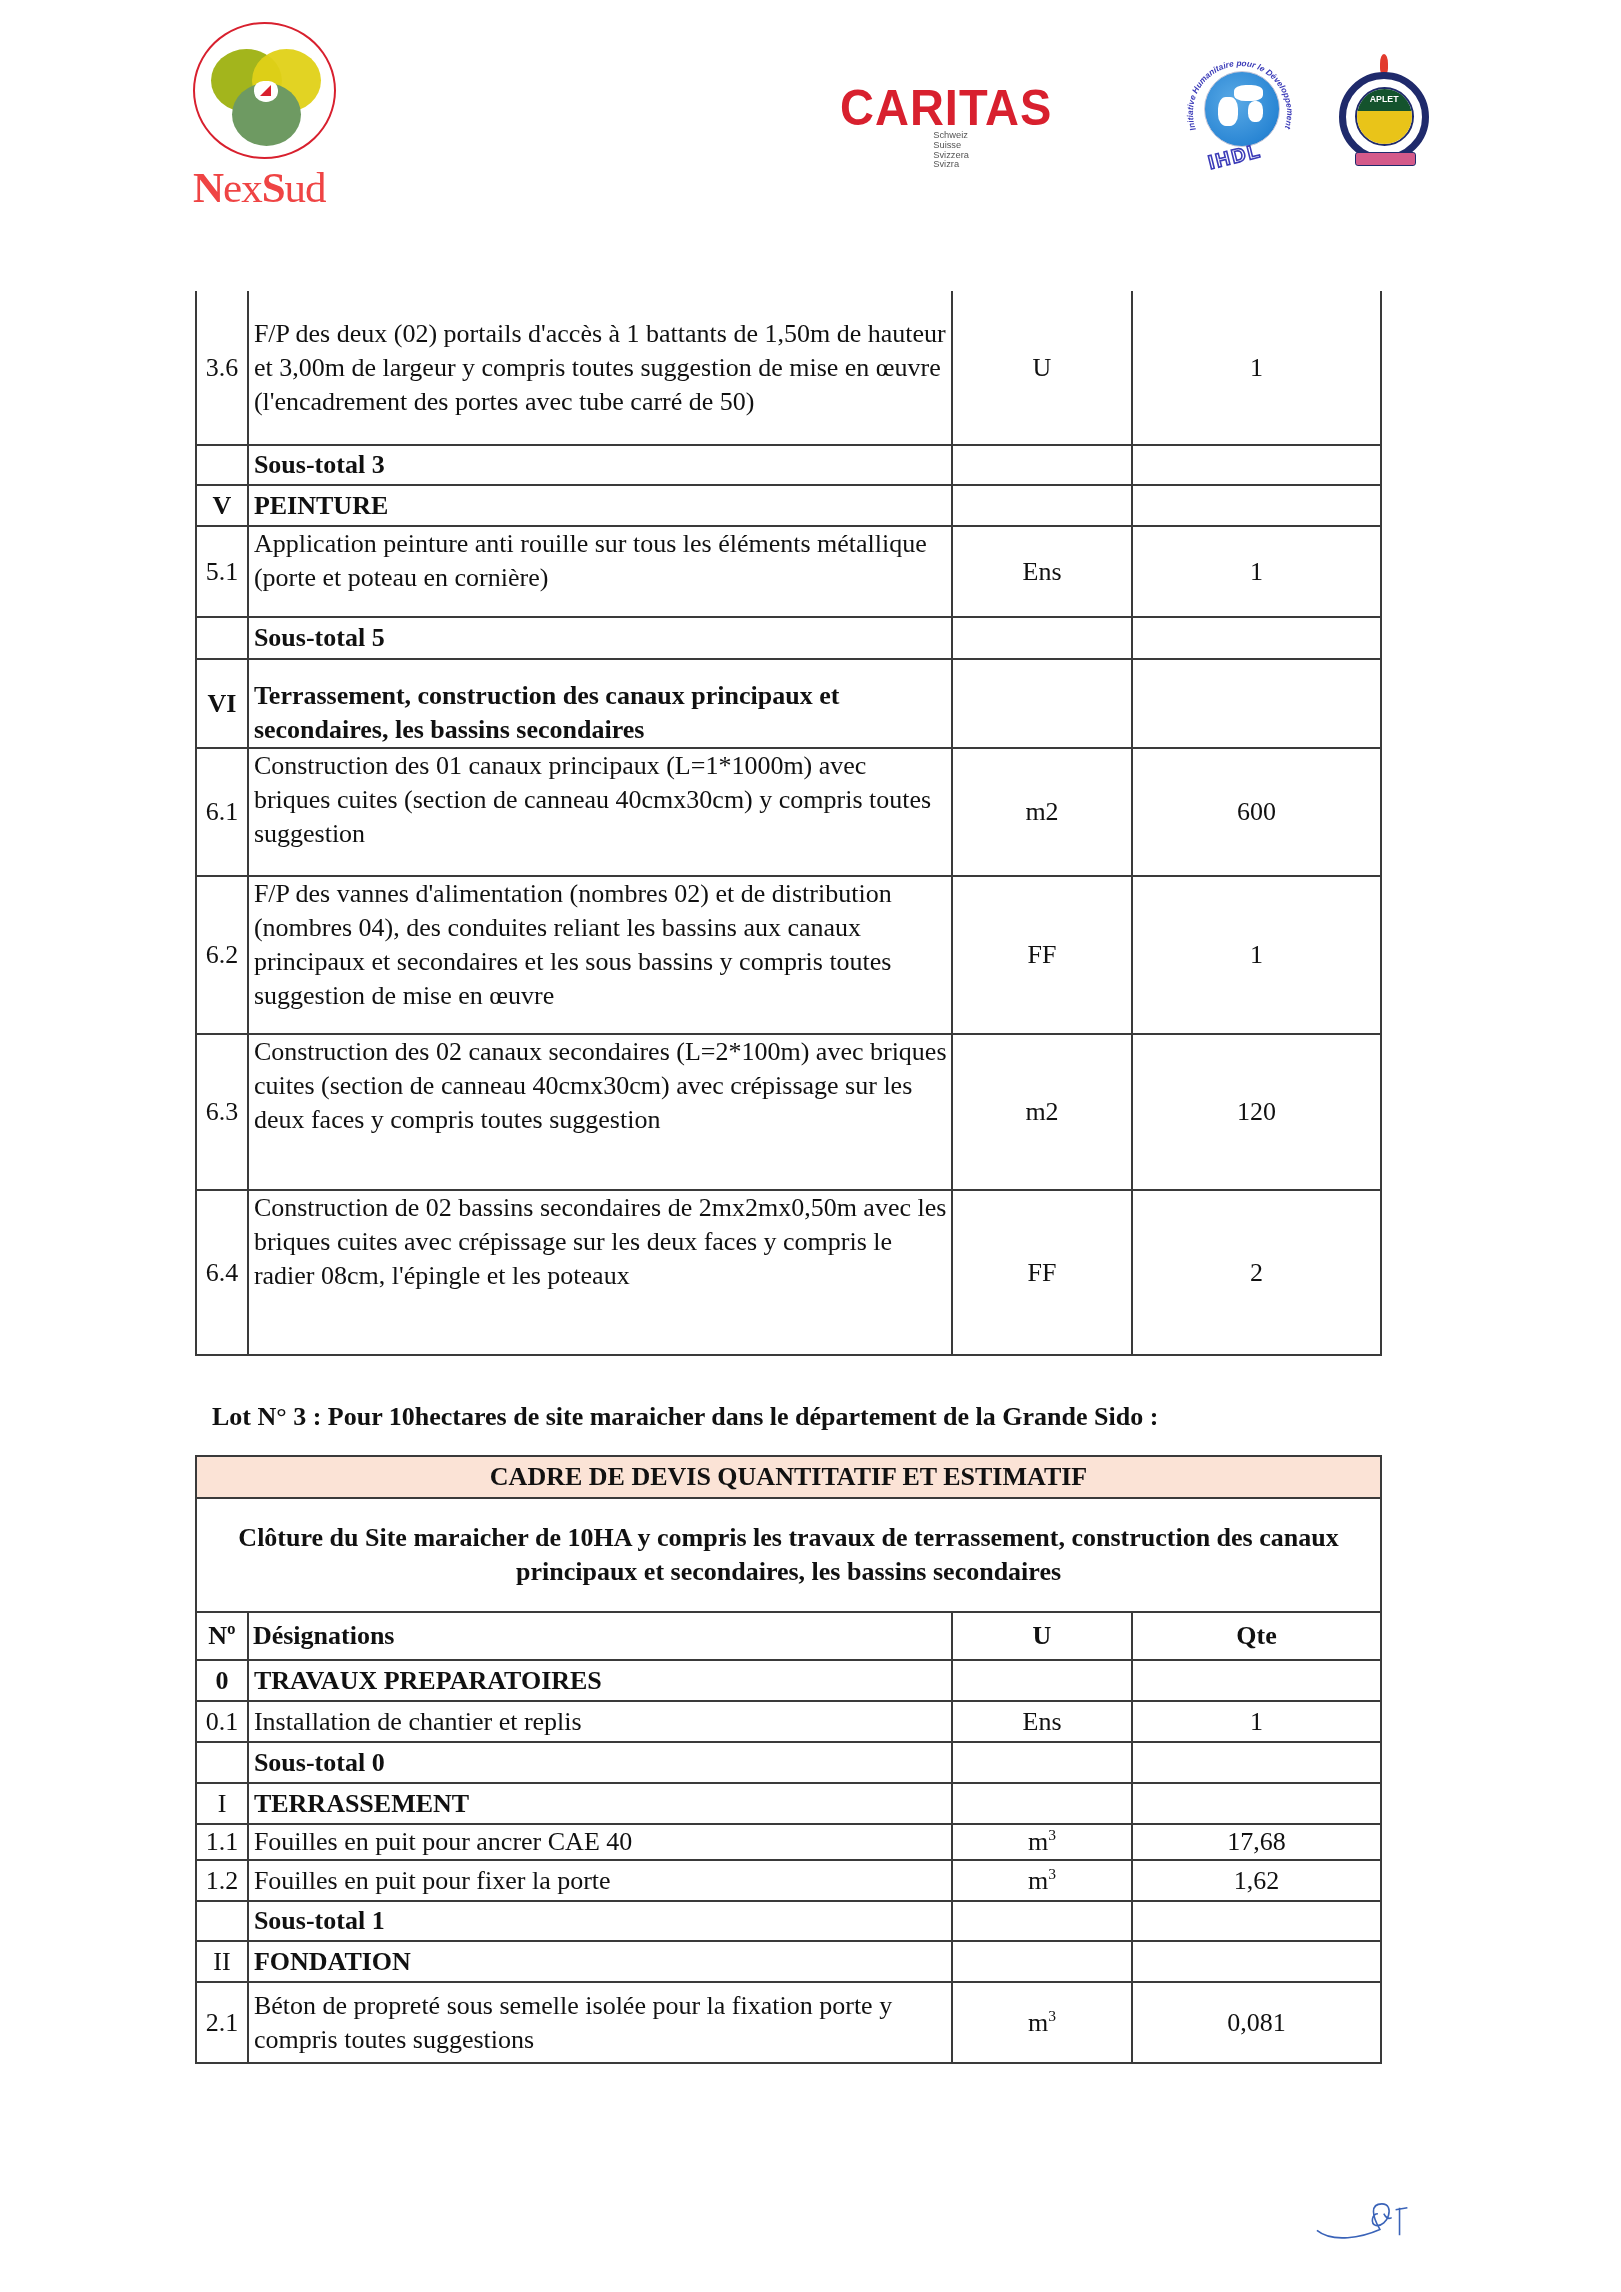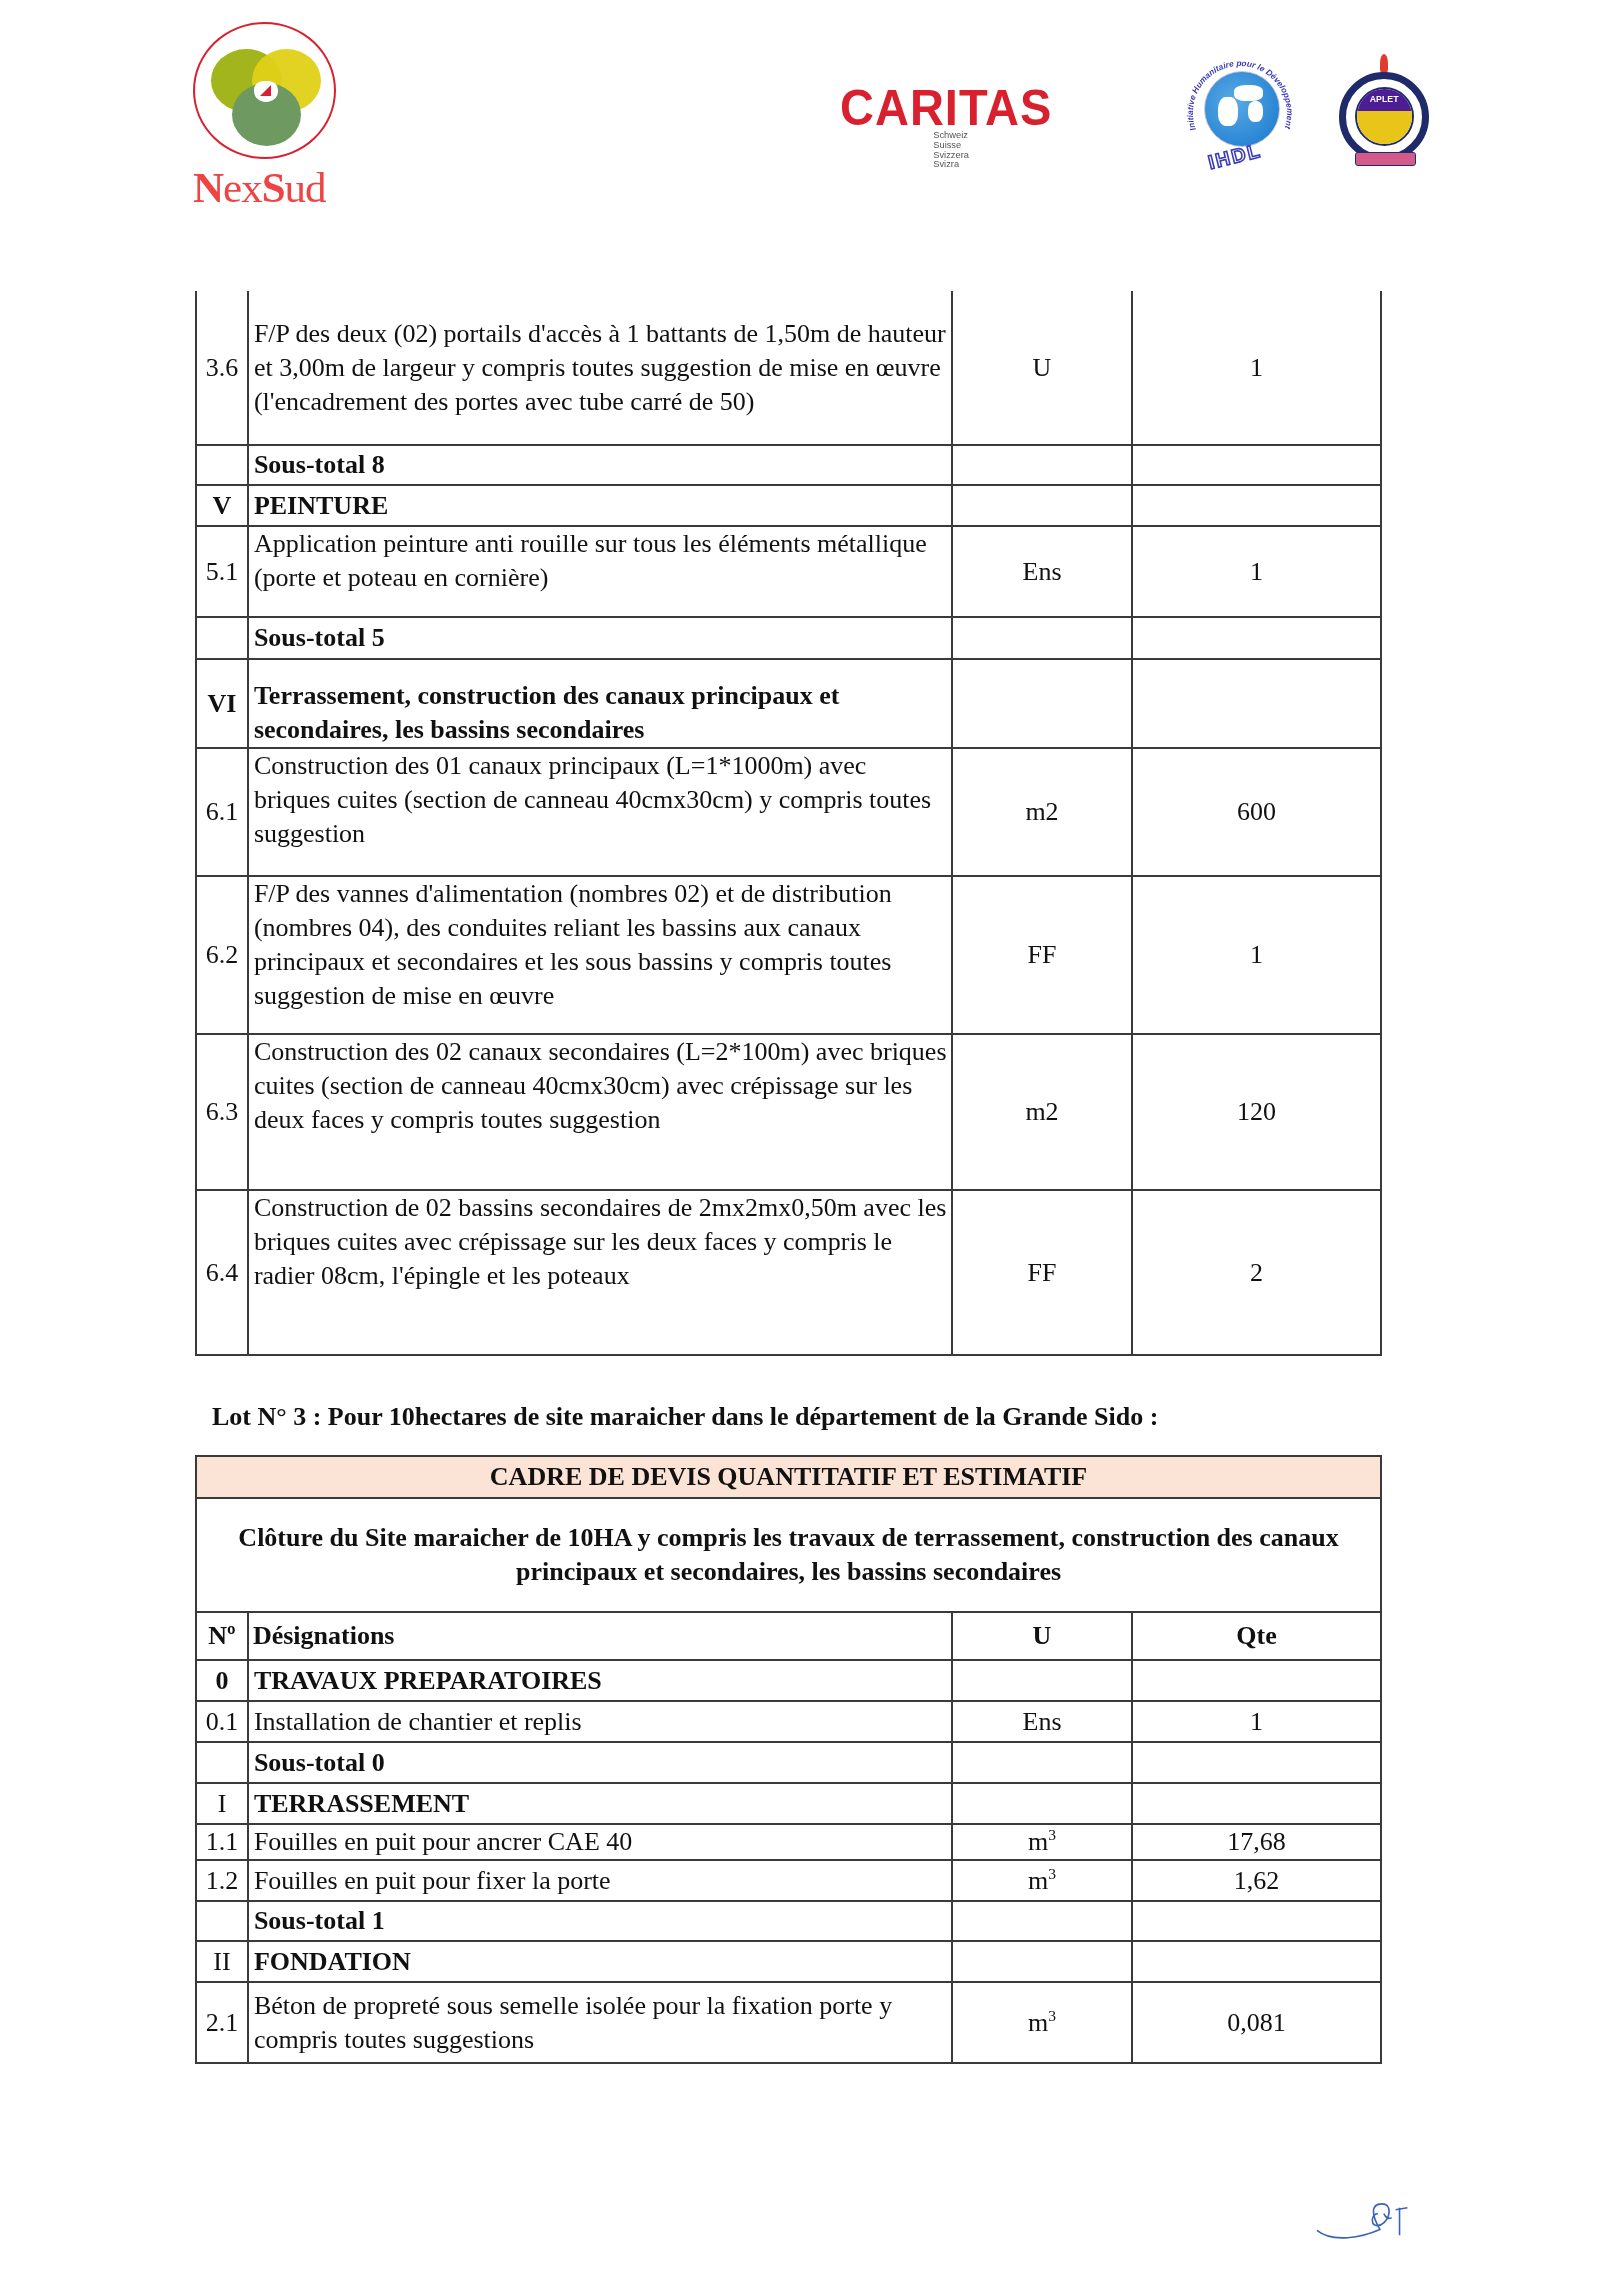--- a/index.html
+++ b/index.html
@@ -25,21 +25,21 @@
   .logo-caritas .langs { margin-left: 9.8px; font-family: "Liberation Sans", "DejaVu Sans", sans-serif; font-size: 9.3px; line-height: 9.8px; color: #555; }
 
   .logo-ihdl { position: absolute; left: 1186px; top: 51px; width: 106px; height: 116px; }
   .logo-ihdl .globe { position: absolute; left: 17.6px; top: 19.6px; width: 74px; height: 74px; border-radius: 50%; background: radial-gradient(circle at 40% 40%, #5aaae6 0%, #2a86d4 70%, #1d6fbf 100%); border: 1px solid #c7c7d8; }
   .logo-ihdl .land { position: absolute; border-radius: 40%; background: #fff; }
   .logo-ihdl .acr { position: absolute; left: 21.6px; top: 94px; font-family: "Liberation Sans", "DejaVu Sans", sans-serif; font-weight: 700; font-size: 19.6px; color: #fff; -webkit-text-stroke: 1.6px #3b3bb8; letter-spacing: 2px; transform: rotate(-14deg); }
 
   .logo-aplet { position: absolute; left: 1333px; top: 54px; width: 110px; height: 116px; }
   .logo-aplet .outer { position: absolute; left: 5.9px; top: 17.6px; width: 90px; height: 90px; border-radius: 50%; border: 7.8px solid #1f2a6b; box-sizing: border-box; }
   .logo-aplet .inner { position: absolute; left: 21.6px; top: 33px; width: 59px; height: 59px; border-radius: 50%; overflow: hidden; border: 2px solid #1f2a6b; box-sizing: border-box; }
-  .logo-aplet .inner .top { height: 40%; background: #4c1d95; color: #fff; font-family: "Liberation Sans", "DejaVu Sans", sans-serif; font-size: 8.8px; font-weight: 700; text-align: center; line-height: 21.6px; }
+  .logo-aplet .inner .top { height: 40%; background: #14532d; color: #fff; font-family: "Liberation Sans", "DejaVu Sans", sans-serif; font-size: 8.8px; font-weight: 700; text-align: center; line-height: 21.6px; }
   .logo-aplet .inner .bot { height: 60%; background: #e9c419; }
   .logo-aplet .flame { position: absolute; left: 47px; top: 0; width: 7.8px; height: 19.6px; background: #e23b2e; border-radius: 50% 50% 30% 30%; }
   .logo-aplet .banner { position: absolute; left: 21.6px; top: 98px; width: 59px; height: 11.8px; background: #d45a8a; border: 1px solid #1f2a6b; border-radius: 2.9px; }
 
   
   table.devis { position: absolute; left: 195px; border-collapse: collapse; table-layout: fixed; width: 1185px; font-size: 26px; line-height: 34px; }
   table.devis td { border: 2px solid #3a3a3a; padding: 0 3.9px; vertical-align: middle; }
   table.devis col.c-num { width: 52px; }
   table.devis col.c-des { width: 704px; }
   table.devis col.c-u { width: 180px; }
@@ -116,21 +116,21 @@
     </colgroup>
   <tbody>
     <tr style="height:154px">
       <td class="num">3.6</td>
       <td class="des">F/P des deux (02) portails d'accès à 1 battants de 1,50m de hauteur et 3,00m de largeur y compris toutes suggestion de mise en œuvre (l'encadrement des portes avec tube carré de 50)</td>
       <td class="u">U</td>
       <td class="q">1</td>
     </tr>
     <tr style="height:40px">
       <td class="num"></td>
-      <td class="des bold">Sous-total 8</td>
+      <td class="des bold">Sous-total 3</td>
       <td class="u"></td>
       <td class="q"></td>
     </tr>
     <tr style="height:41px">
       <td class="num bold">V</td>
       <td class="des bold">PEINTURE</td>
       <td class="u"></td>
       <td class="q"></td>
     </tr>
     <tr style="height:91px">

